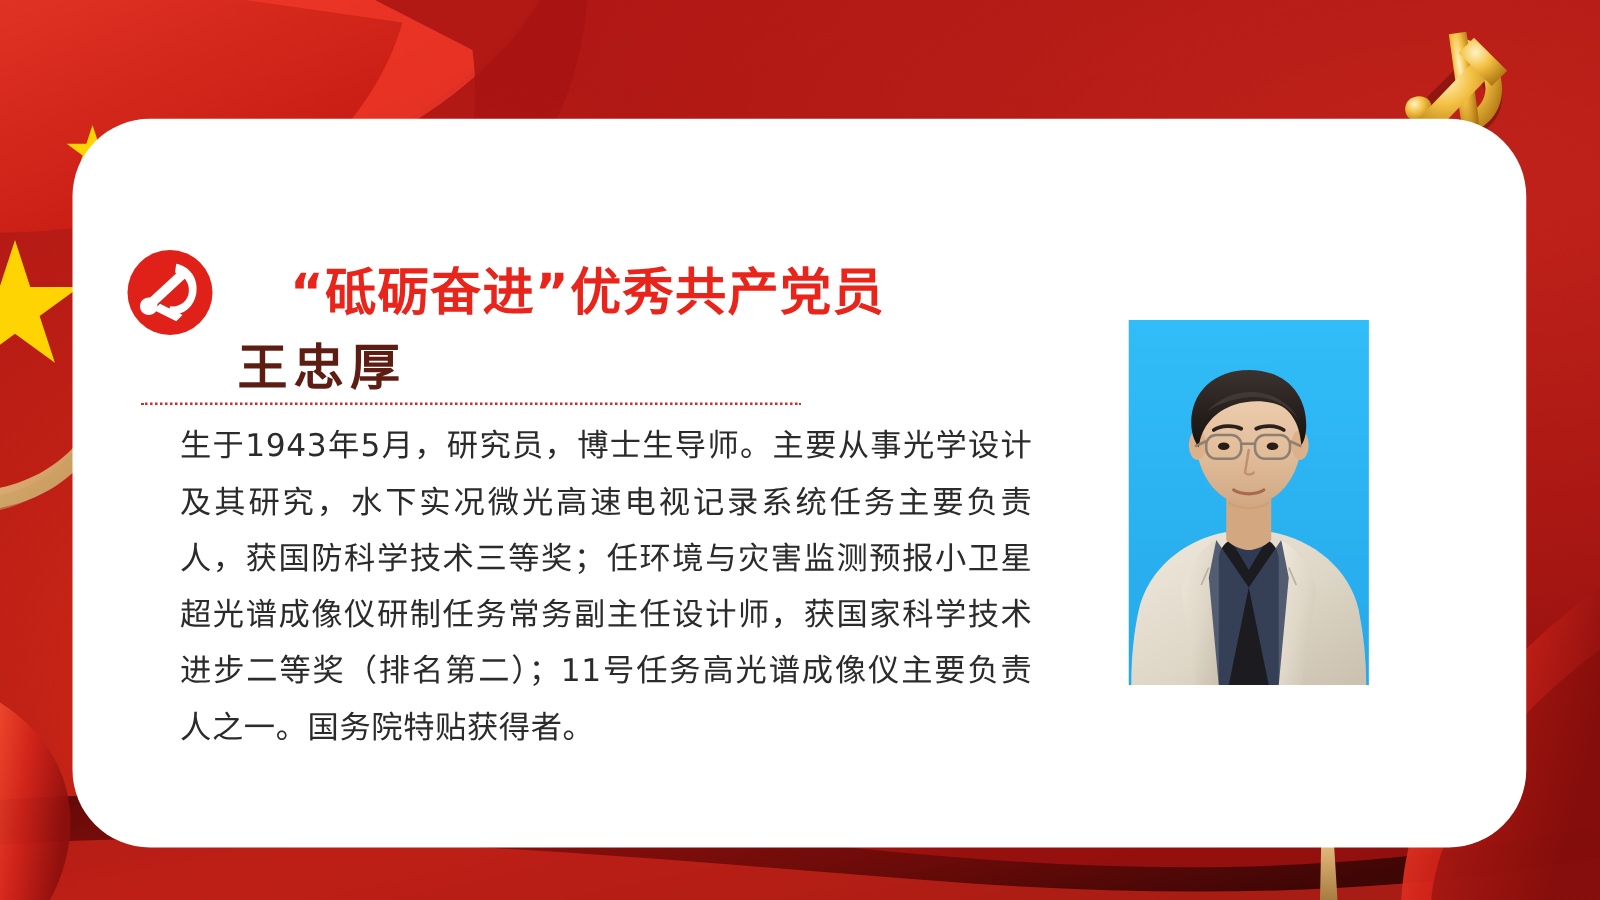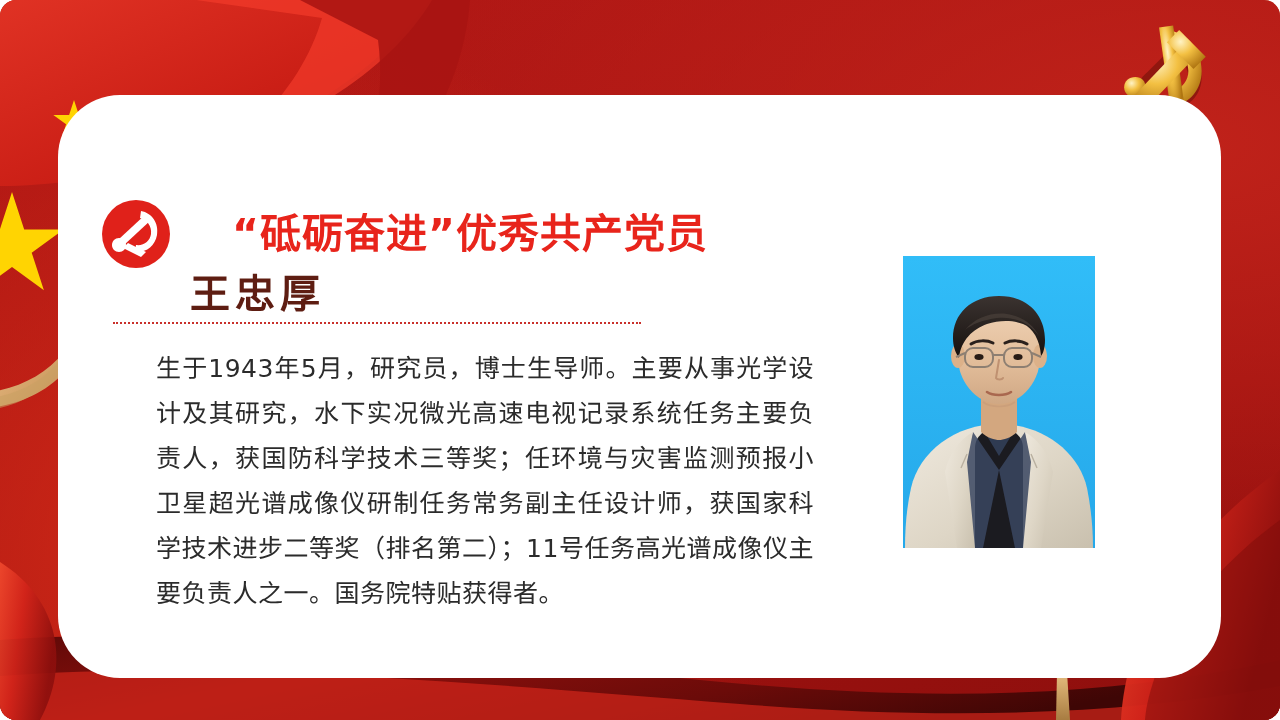--- a/index.html
+++ b/index.html
@@ -8,21 +8,20 @@
     padding: 0;
     background: #ffffff;
   }
   #slide {
     position: relative;
     width: 1280px;
     height: 720px;
     overflow: hidden;
     font-family: "Liberation Sans", "DejaVu Sans", sans-serif;
     background: #fef9c3;
-    border-radius: 16px;
   }
 
   
   .bg-base {
     position: absolute;
     inset: 0;
     background:
       radial-gradient(circle at 18% 78%, #d42b18 0%, rgba(212,43,24,0) 46%),
       radial-gradient(ellipse at 92% 20%, #c0221a 0%, rgba(192,34,26,0) 55%),
       linear-gradient(160deg, #b11715 0%, #a81412 38%, #9c110f 70%, #8d0f0d 100%);
@@ -97,21 +96,21 @@
     width: 690px;
     font-family: "DejaVu Sans", "Liberation Sans", sans-serif;
     font-size: 25px;
     line-height: 45px;
     color: #2b2b2b;
     letter-spacing: 0.5px;
     text-align: justify;
     text-justify: inter-ideograph;
     z-index: 8;
   }
-  .bio p { margin: 16px; }
+  .bio p { margin: 4px; }
 
   
   .portrait {
     position: absolute;
     left: 903px;
     top: 256px;
     width: 192px;
     height: 292px;
     overflow: hidden;
     background: #2bb3f3;

